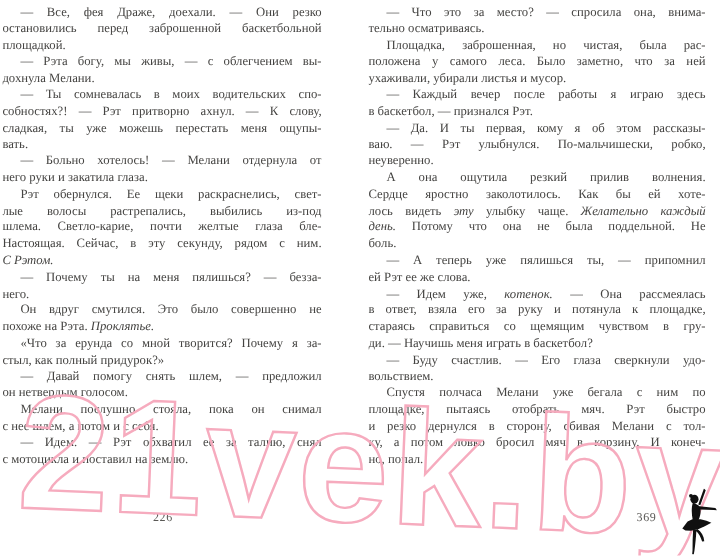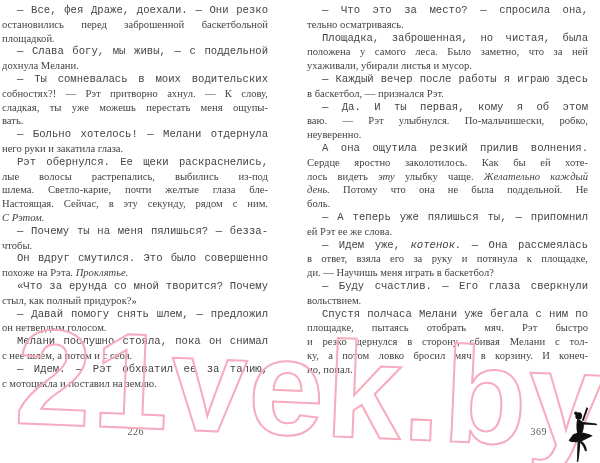--- a/index.html
+++ b/index.html
@@ -9,21 +9,21 @@
     font-family:"Liberation Serif","DejaVu Serif",serif;
   }
   .page{position:absolute;top:4px;}
   .page-left{left:2px;width:266px;}
   .page-right{left:307px;width:281px;}
   .line{
     height:13.8px;line-height:13.8px;font-size:10.6px;color:#454442;
     text-align:justify;text-align-last:justify;text-justify:inter-word;
     overflow:hidden;hyphens:none;
   }
-  .line.indent{text-indent:15px;font-family:Liberation Mono, monospace;}
+  .line.indent{text-indent:15px;}
   .line.last{text-align-last:left;}
   .it{font-style:italic;}
   .page-number{
     position:absolute;top:426px;width:44px;text-align:right;
     font-size:10px;color:#5a5956;letter-spacing:0.5px;
   }
   #pn-left{left:100px;}
   #pn-right{left:503px;}
   .watermark{
     position:absolute;left:16px;top:308px;z-index:5;
@@ -38,35 +38,35 @@
 </head>
 <body>
 
 <div>
 
   <div class="page page-left">
     <div>
         <div class="line indent"><span>— Все, фея Драже, доехали. — Они резко</span></div>
         <div class="line"><span>остановились перед заброшенной баскетбольной</span></div>
         <div class="line last"><span>площадкой.</span></div>
-        <div class="line indent"><span>— Слава богу, мы живы, — с поддельной вы-</span></div>
+        <div class="line indent"><span>— Рэта богу, мы живы, — с облегчением вы-</span></div>
         <div class="line last"><span>дохнула Мелани.</span></div>
         <div class="line indent"><span>— Ты сомневалась в моих водительских спо-</span></div>
         <div class="line"><span>собностях?! — Рэт притворно ахнул. — К слову,</span></div>
         <div class="line"><span>сладкая, ты уже можешь перестать меня ощупы-</span></div>
         <div class="line last"><span>вать.</span></div>
         <div class="line indent"><span>— Больно хотелось! — Мелани отдернула от</span></div>
         <div class="line last"><span>него руки и закатила глаза.</span></div>
         <div class="line indent"><span>Рэт обернулся. Ее щеки раскраснелись, свет-</span></div>
         <div class="line"><span>лые волосы растрепались, выбились из-под</span></div>
         <div class="line"><span>шлема. Светло-карие, почти желтые глаза бле-</span></div>
         <div class="line"><span>Настоящая. Сейчас, в эту секунду, рядом с ним.</span></div>
         <div class="line last"><span class="it">С Рэтом.</span></div>
         <div class="line indent"><span>— Почему ты на меня пялишься? — безза-</span></div>
-        <div class="line last"><span>чтобы.</span></div>
+        <div class="line last"><span>него.</span></div>
         <div class="line indent"><span>Он вдруг смутился. Это было совершенно не</span></div>
         <div class="line last"><span>похоже на Рэта. </span><span class="it">Проклятье.</span></div>
         <div class="line indent"><span>«Что за ерунда со мной творится? Почему я за-</span></div>
         <div class="line last"><span>стыл, как полный придурок?»</span></div>
         <div class="line indent"><span>— Давай помогу снять шлем, — предложил</span></div>
         <div class="line last"><span>он нетвердым голосом.</span></div>
         <div class="line indent"><span>Мелани послушно стояла, пока он снимал</span></div>
         <div class="line last"><span>с нее шлем, а потом и с себя.</span></div>
         <div class="line indent"><span>— Идем. — Рэт обхватил ее за талию, снял</span></div>
         <div class="line last"><span>с мотоцикла и поставил на землю.</span></div>
@@ -87,20 +87,21 @@
         <div class="line last"><span>неуверенно.</span></div>
         <div class="line indent"><span>А она ощутила резкий прилив волнения.</span></div>
         <div class="line"><span>Сердце яростно заколотилось. Как бы ей хоте-</span></div>
         <div class="line"><span>лось видеть </span><span class="it">эту</span><span> улыбку чаще. </span><span class="it">Желательно каждый</span></div>
         <div class="line"><span class="it">день.</span><span> Потому что она не была поддельной. Не</span></div>
         <div class="line last"><span>боль.</span></div>
         <div class="line indent"><span>— А теперь уже пялишься ты, — припомнил</span></div>
         <div class="line last"><span>ей Рэт ее же слова.</span></div>
         <div class="line indent"><span>— Идем уже, </span><span class="it">котенок.</span><span> — Она рассмеялась</span></div>
         <div class="line"><span>в ответ, взяла его за руку и потянула к площадке,</span></div>
+        <div class="line"><span>стараясь справиться со щемящим чувством в гру-</span></div>
         <div class="line last"><span>ди. — Научишь меня играть в баскетбол?</span></div>
         <div class="line indent"><span>— Буду счастлив. — Его глаза сверкнули удо-</span></div>
         <div class="line last"><span>вольствием.</span></div>
         <div class="line indent"><span>Спустя полчаса Мелани уже бегала с ним по</span></div>
         <div class="line"><span>площадке, пытаясь отобрать мяч. Рэт быстро</span></div>
         <div class="line"><span>и резко дернулся в сторону, сбивая Мелани с тол-</span></div>
         <div class="line"><span>ку, а потом ловко бросил мяч в корзину. И конеч-</span></div>
         <div class="line last"><span>но, попал.</span></div>
       </div>
   </div>

